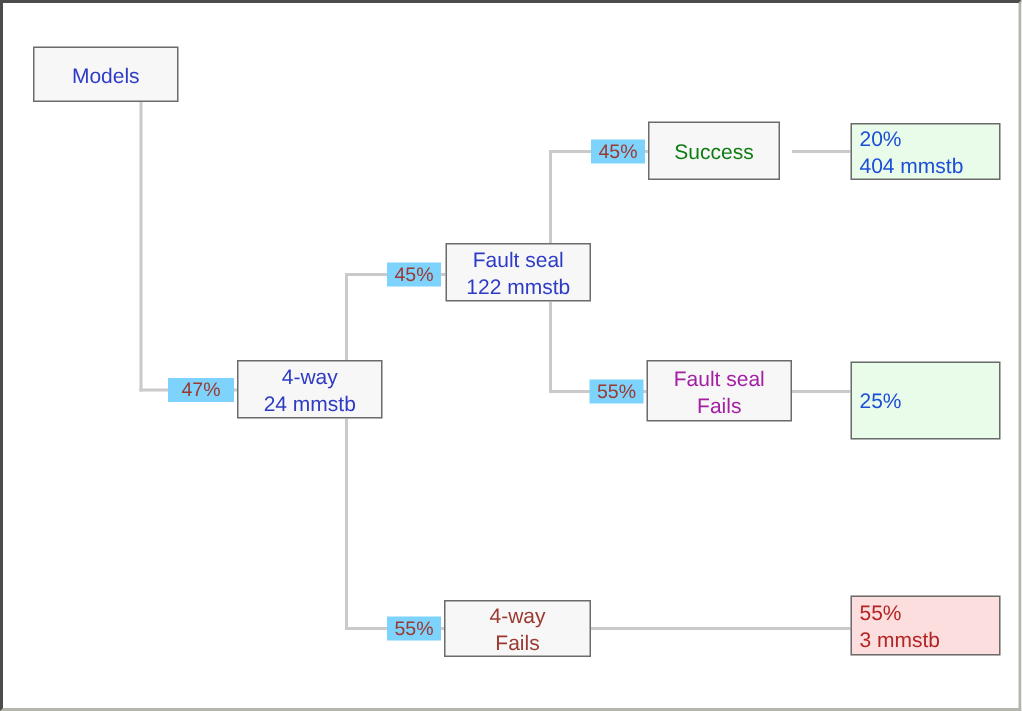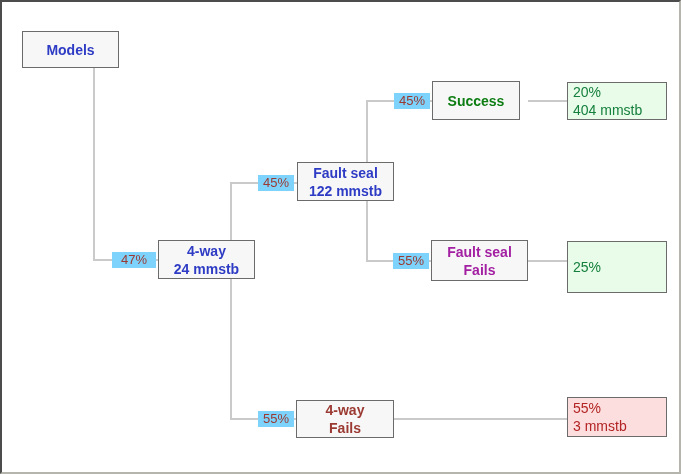--- a/index.html
+++ b/index.html
@@ -18,35 +18,34 @@
   .line.h{height:2px;}
   .line.v{width:2px;}
   .node{
     position:absolute;
     box-sizing:border-box;
     background:#f7f7f7;
     border:1px solid #6b6b6b;
     display:flex;flex-direction:column;justify-content:center;align-items:center;
     font-size:14px;line-height:18px;text-align:right;
     cursor:default;
-    font-weight:bold;
   }
   .node.blue{color:#2e3bc4;}
   .node.green{color:#0d7d13;}
   .node.magenta{color:#a320a3;}
   .node.maroon{color:#9b3a32;}
   .outcome{
     position:absolute;
     box-sizing:border-box;
     border:1px solid #6b6b6b;
     display:flex;flex-direction:column;justify-content:center;align-items:flex-start;
     padding-left:5px;
     font-size:14px;line-height:18px;text-align:left;
   }
-  .outcome.positive{background:#e9fbe9;color:#15803d;}
+  .outcome.positive{background:#e9fbe9;color:#1d4ed8;}
   .outcome.negative{background:#fcdede;color:#b32424;}
   .pct{
     position:absolute;
     font-size:13px;line-height:16px;height:16px;
     color:#9b3a32;
     background:#7dd3fc;
     text-align:center;
   }
 </style>
 </head>

